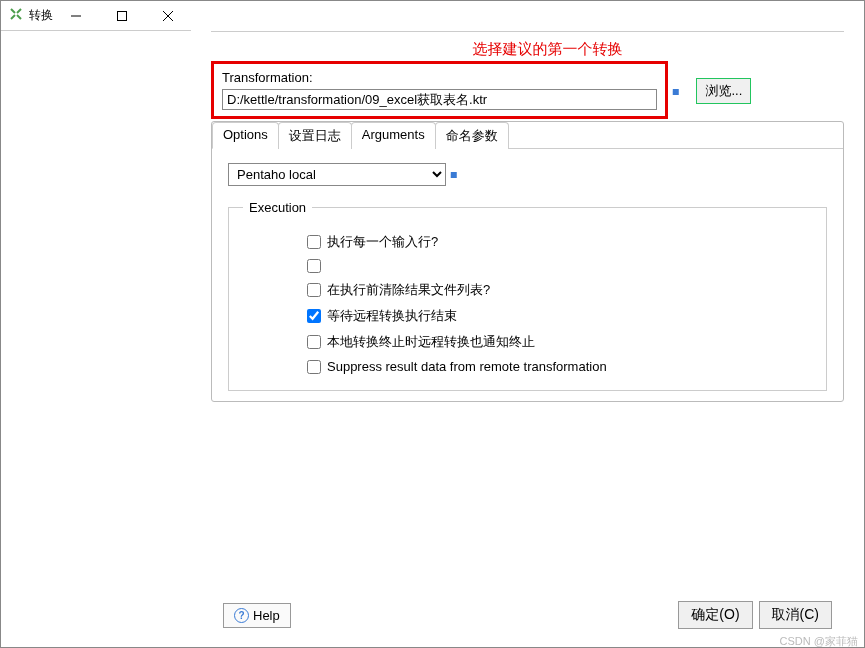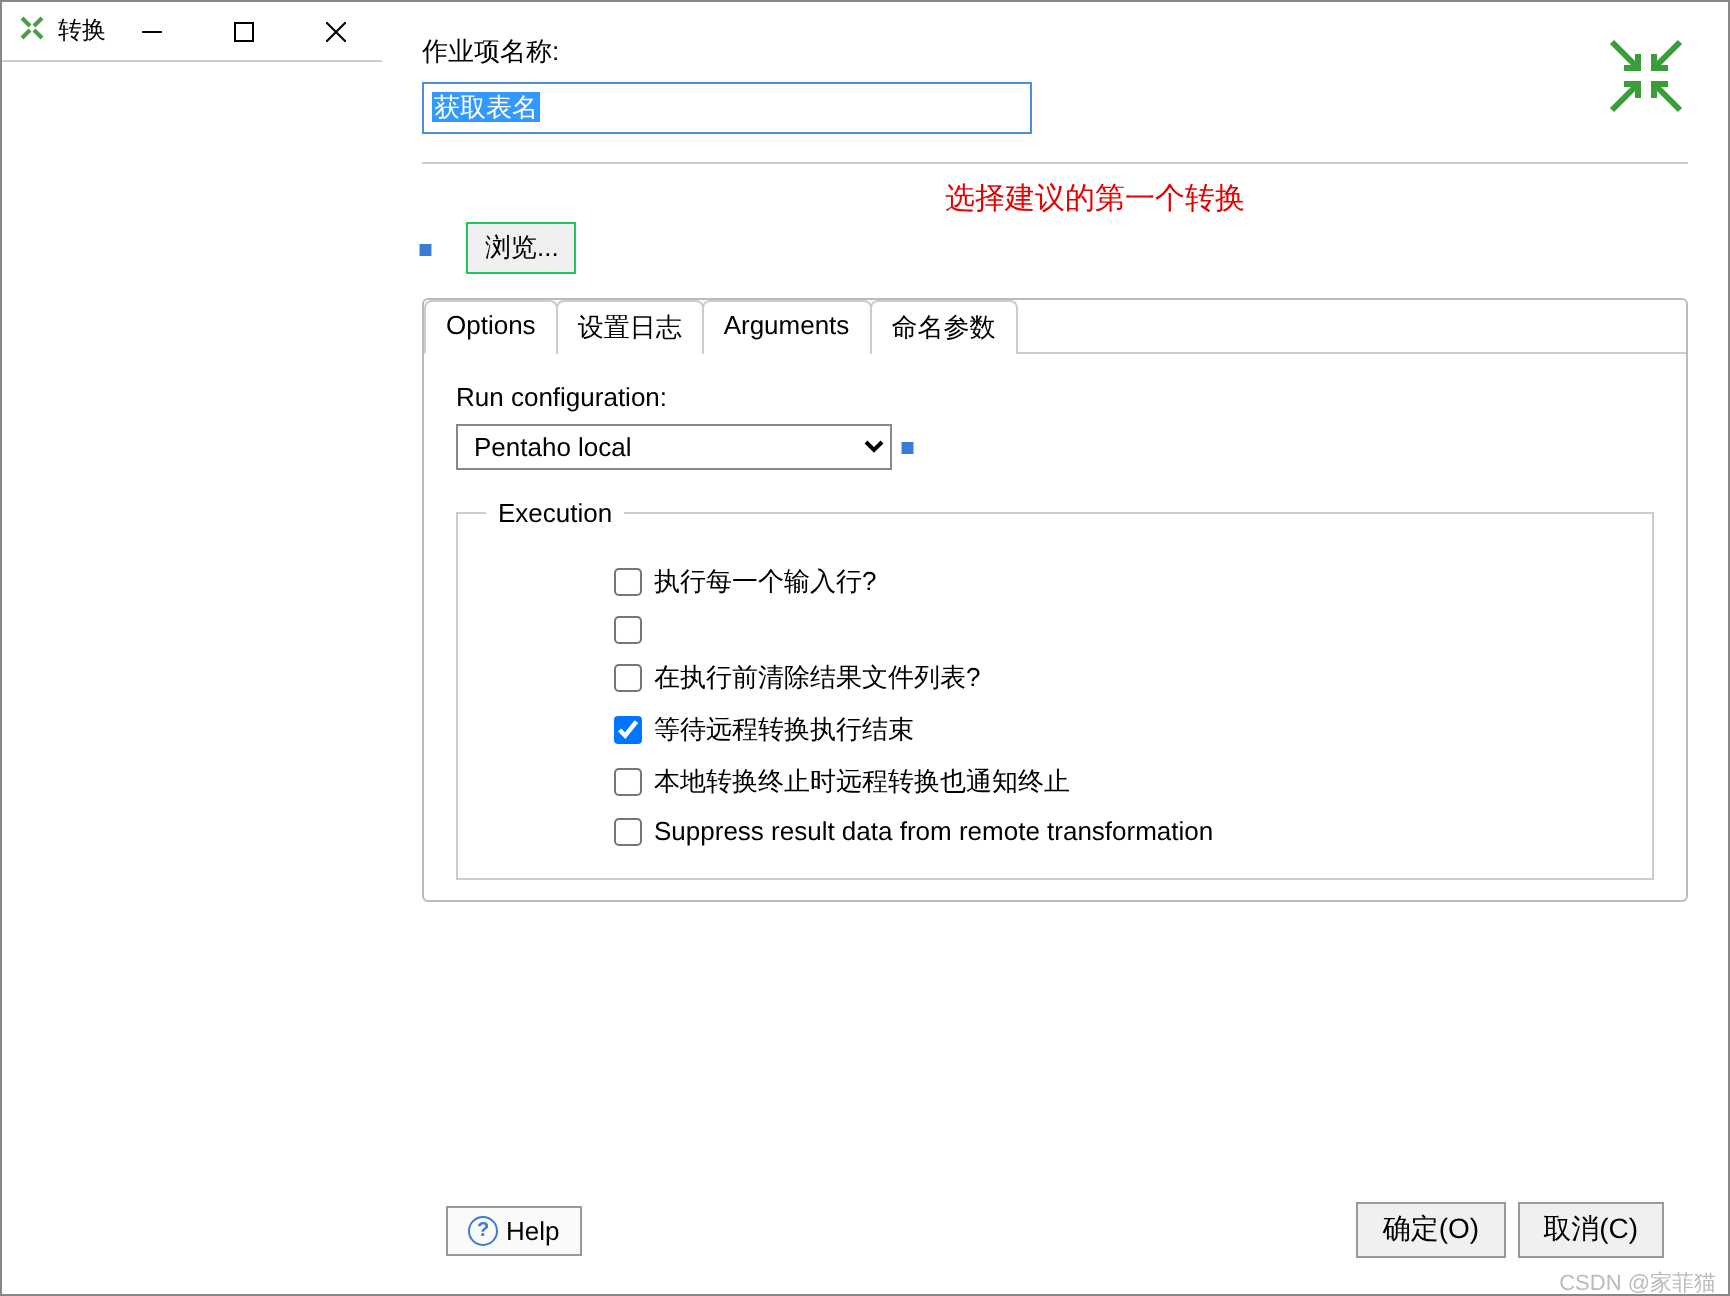--- a/index.html
+++ b/index.html
@@ -17,21 +17,21 @@
     .name-input span { background: #3399ff; color: #fff; padding: 0 1px; }
     .big-icon { color: #3a9d3a; }
     hr.sep { margin: 14px 0 8px 0; border: none; border-top: 1px solid #ccc; }
     .annotation { color: #e60000; font-size: 15px; text-align: center; margin-bottom: 2px; position: relative; left: 20px; }
     .redbox-wrap { border: 3px solid #e60000; padding: 6px 8px; display: inline-block; margin-bottom: 2px; }
     .trans-label { font-size: 13px; margin-bottom: 4px; }
     .path-row { display: flex; align-items: center; gap: 6px; }
     .path-input { width: 435px; border: 1px solid #888; padding: 2px 4px; font-size: 13px; background: #fff; }
     .browse-btn { border: 1px solid #22c55e; background: #f0f0f0; padding: 3px 8px; font-size: 13px; cursor: pointer; margin-left: 10px; }
     .diamond { color: #3a7bd5; font-size: 11px; transform: rotate(45deg); display:inline-block; margin-left: -2px; }
-    .tabs-area { border: 1px solid #bbb; border-radius: 3px; margin-top: 12px; padding: 0; }
+    .tabs-area { border: 1px solid #bbb; border-radius: 3px; margin-top: 0; padding: 0; }
     .tabstrip { display: flex; border-bottom: 1px solid #ccc; margin-top: -1px; }
     .tab { padding: 4px 10px; border: 1px solid #ccc; border-bottom: none; background: #fff; border-radius: 4px 4px 0 0; margin-right: -1px; cursor: pointer; font-size: 13px; position: relative; top: 1px; }
     .tab.active { border-bottom: 1px solid #fff; }
     .tab-content { padding: 14px 16px 10px 16px; }
     .runcfg-label { margin-bottom: 6px; font-size: 13px; }
     .runcfg-row { display: flex; align-items: center; gap: 6px; margin-bottom: 14px; }
     select.runcfg { width: 218px; border: 1px solid #888; padding: 2px 4px; font-size: 13px; background: #fff; }
     fieldset.exec { border: 1px solid #ccc; padding: 10px 14px 8px 14px; }
     fieldset.exec legend { padding: 0 6px; font-size: 13px; }
     .chk-row { display: flex; align-items: center; gap: 6px; margin: 8px 0 8px 20px; font-size: 13px; padding-left: 44px; }
@@ -71,59 +71,42 @@
       </div>
     <div class="win-btn">
         <svg width="10" height="10">
           <line x1="0" y1="0" x2="10" y2="10" stroke="#000" stroke-width="1"></line>
           <line x1="10" y1="0" x2="0" y2="10" stroke="#000" stroke-width="1"></line>
         </svg>
       </div>
   </div>
 
   <div class="content">
-    <div class="top-row">
-      <div class="name-block">
-        <div class="label-text">作业项名称:</div>
-        <div class="name-input"><span>获取表名</span></div>
-      </div>
-      <div class="big-icon">
-        <svg width="42" height="42" viewBox="0 0 42 42">
-            <g stroke="#3a9d3a" stroke-width="3" fill="none">
-              <path d="M4 4 L17 17"></path>
-              <path d="M38 4 L25 17"></path>
-              <path d="M4 38 L17 25"></path>
-              <path d="M38 38 L25 25"></path>
-              <polyline points="10,17 17,17 17,10"></polyline>
-              <polyline points="32,17 25,17 25,10"></polyline>
-              <polyline points="10,25 17,25 17,32"></polyline>
-              <polyline points="32,25 25,25 25,32"></polyline>
-            </g>
-          </svg>
-      </div>
-    </div>
 
     <hr class="sep">
 
     <div class="annotation">选择建议的第一个转换</div>
 
     <div class="path-row">
+      <div class="redbox-wrap">
+        <div class="trans-label">Transformation:</div>
+        <input class="path-input" value="D:/kettle/transformation/09_excel获取表名.ktr" style="">
+      </div>
       <span class="diamond">◆</span>
       <button class="browse-btn">浏览...</button>
     </div>
 
     <div class="tabs-area">
       <div class="tabstrip">
         <div class="tab active">Options</div>
         <div class="tab">设置日志</div>
         <div class="tab">Arguments</div>
         <div class="tab">命名参数</div>
       </div>
       <div class="tab-content">
-        <div class="runcfg-label">Run configuration:</div>
         <div class="runcfg-row">
           <select class="runcfg">
             <option>Pentaho local</option>
           </select>
           <span class="diamond">◆</span>
         </div>
         <fieldset class="exec">
           <legend>Execution</legend>
           <div class="chk-row">
               <input type="checkbox" style="">

